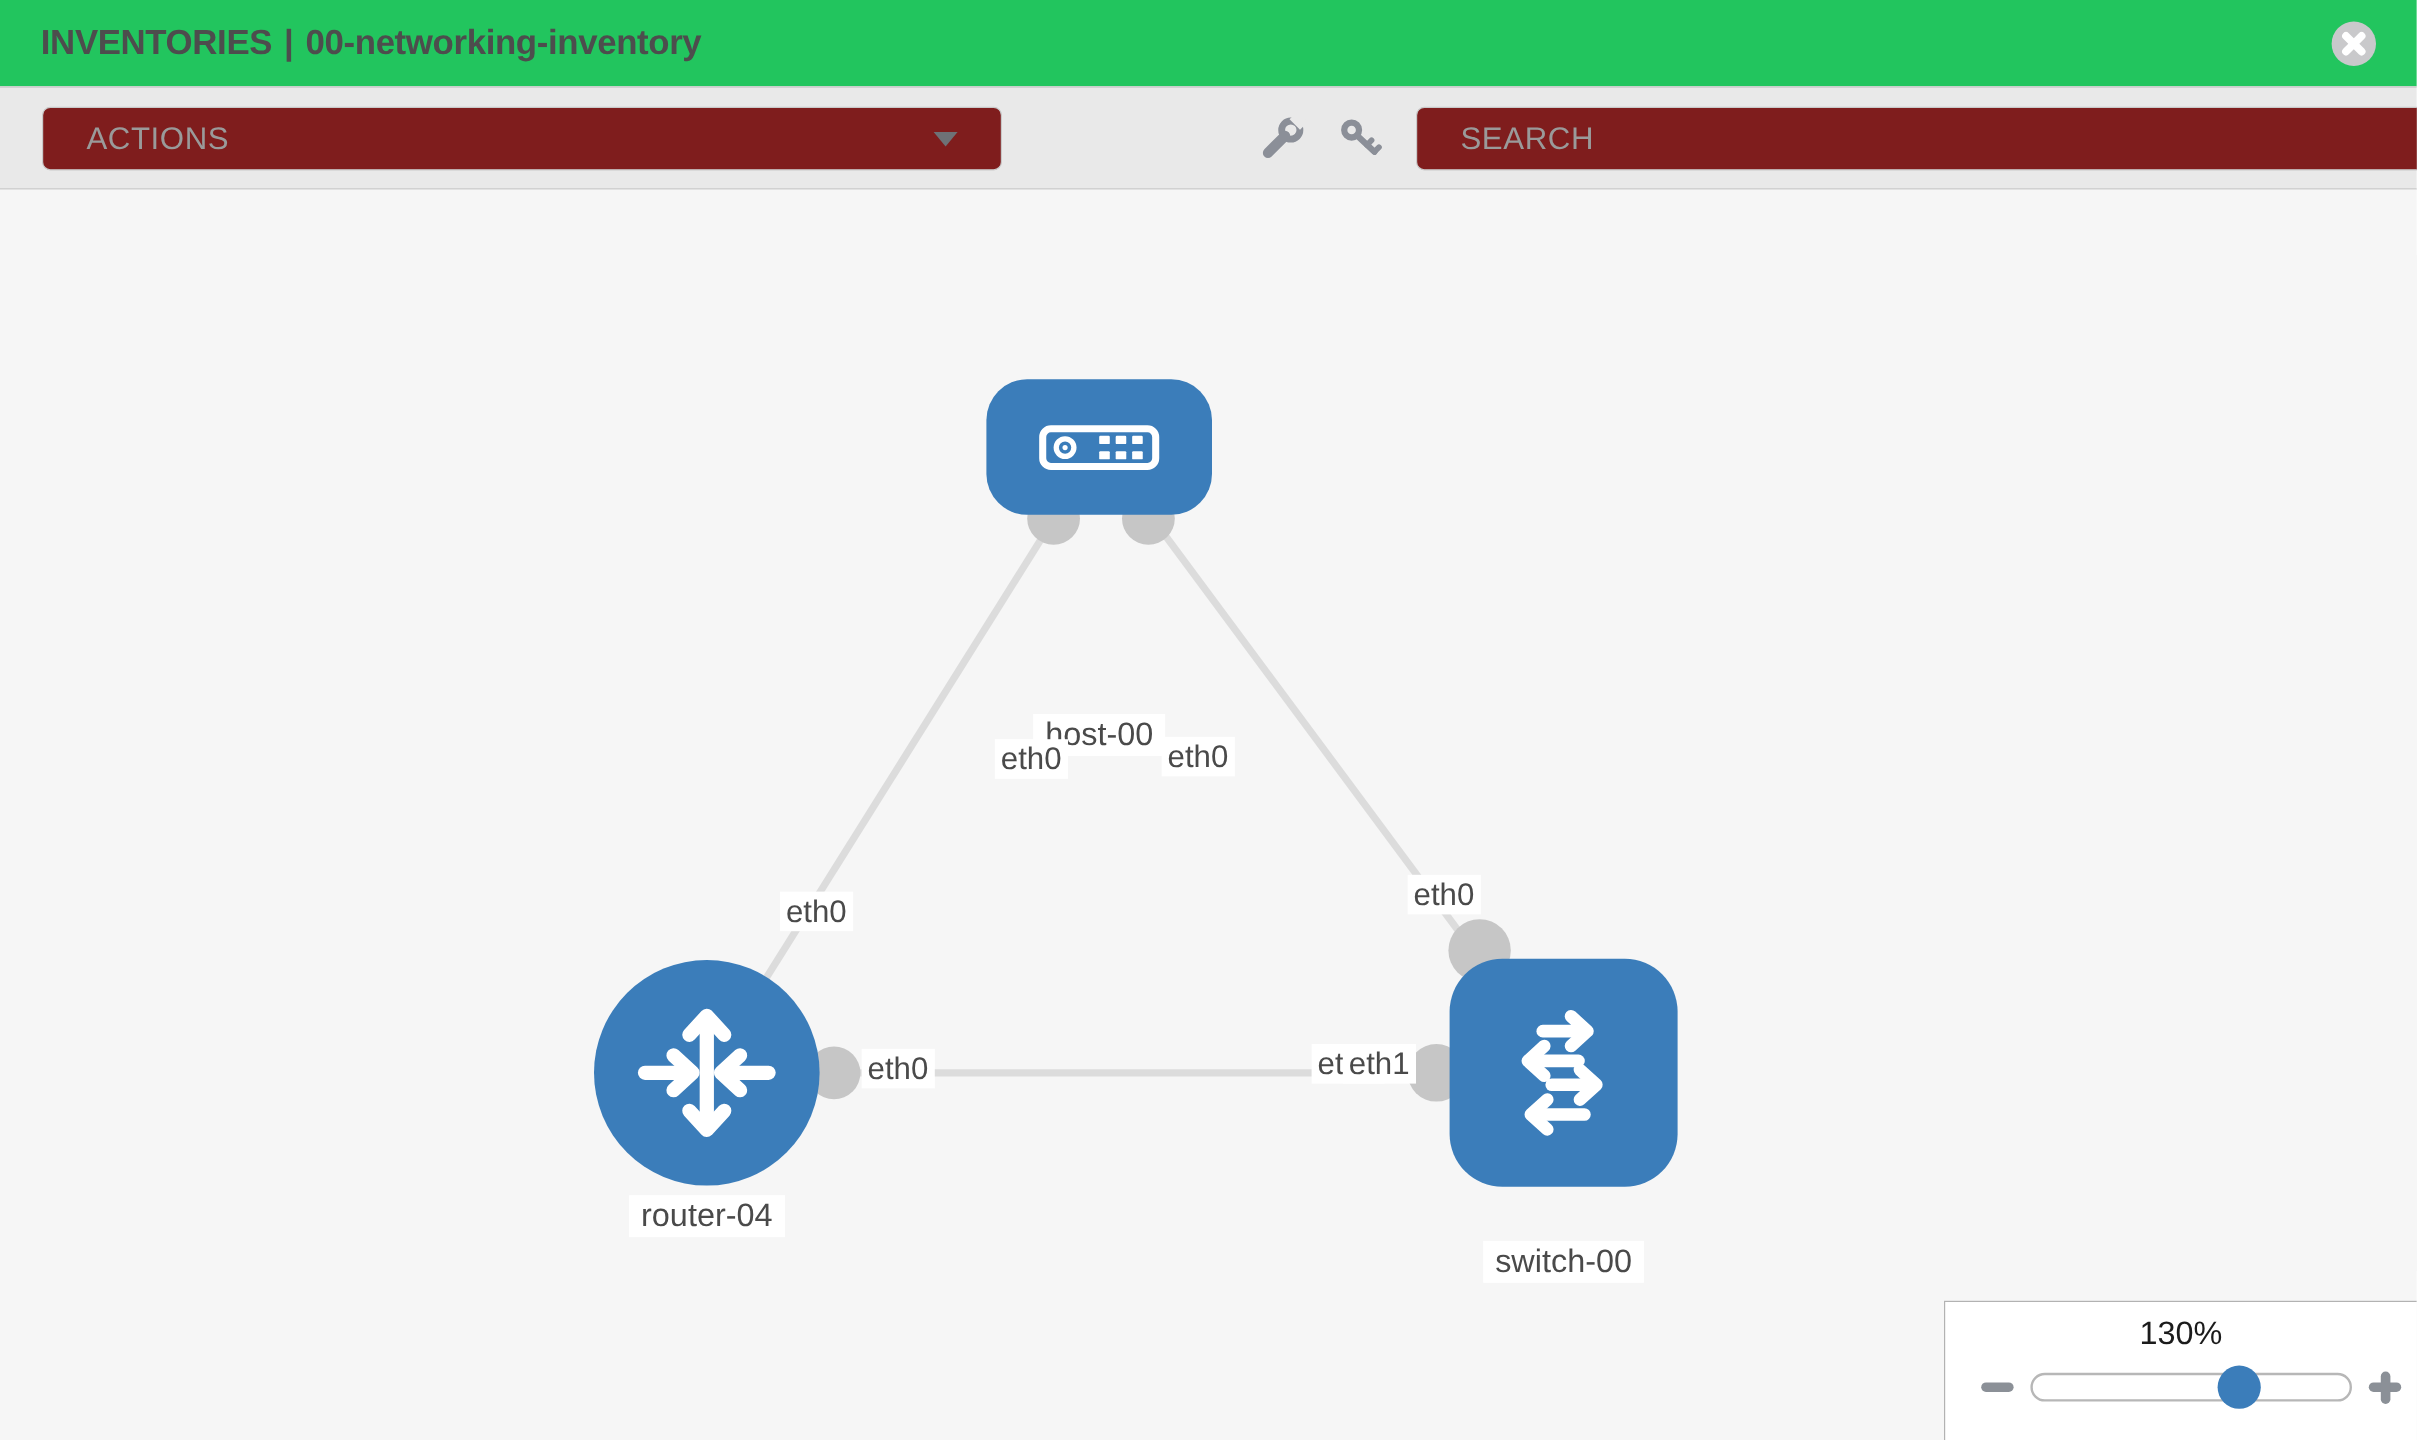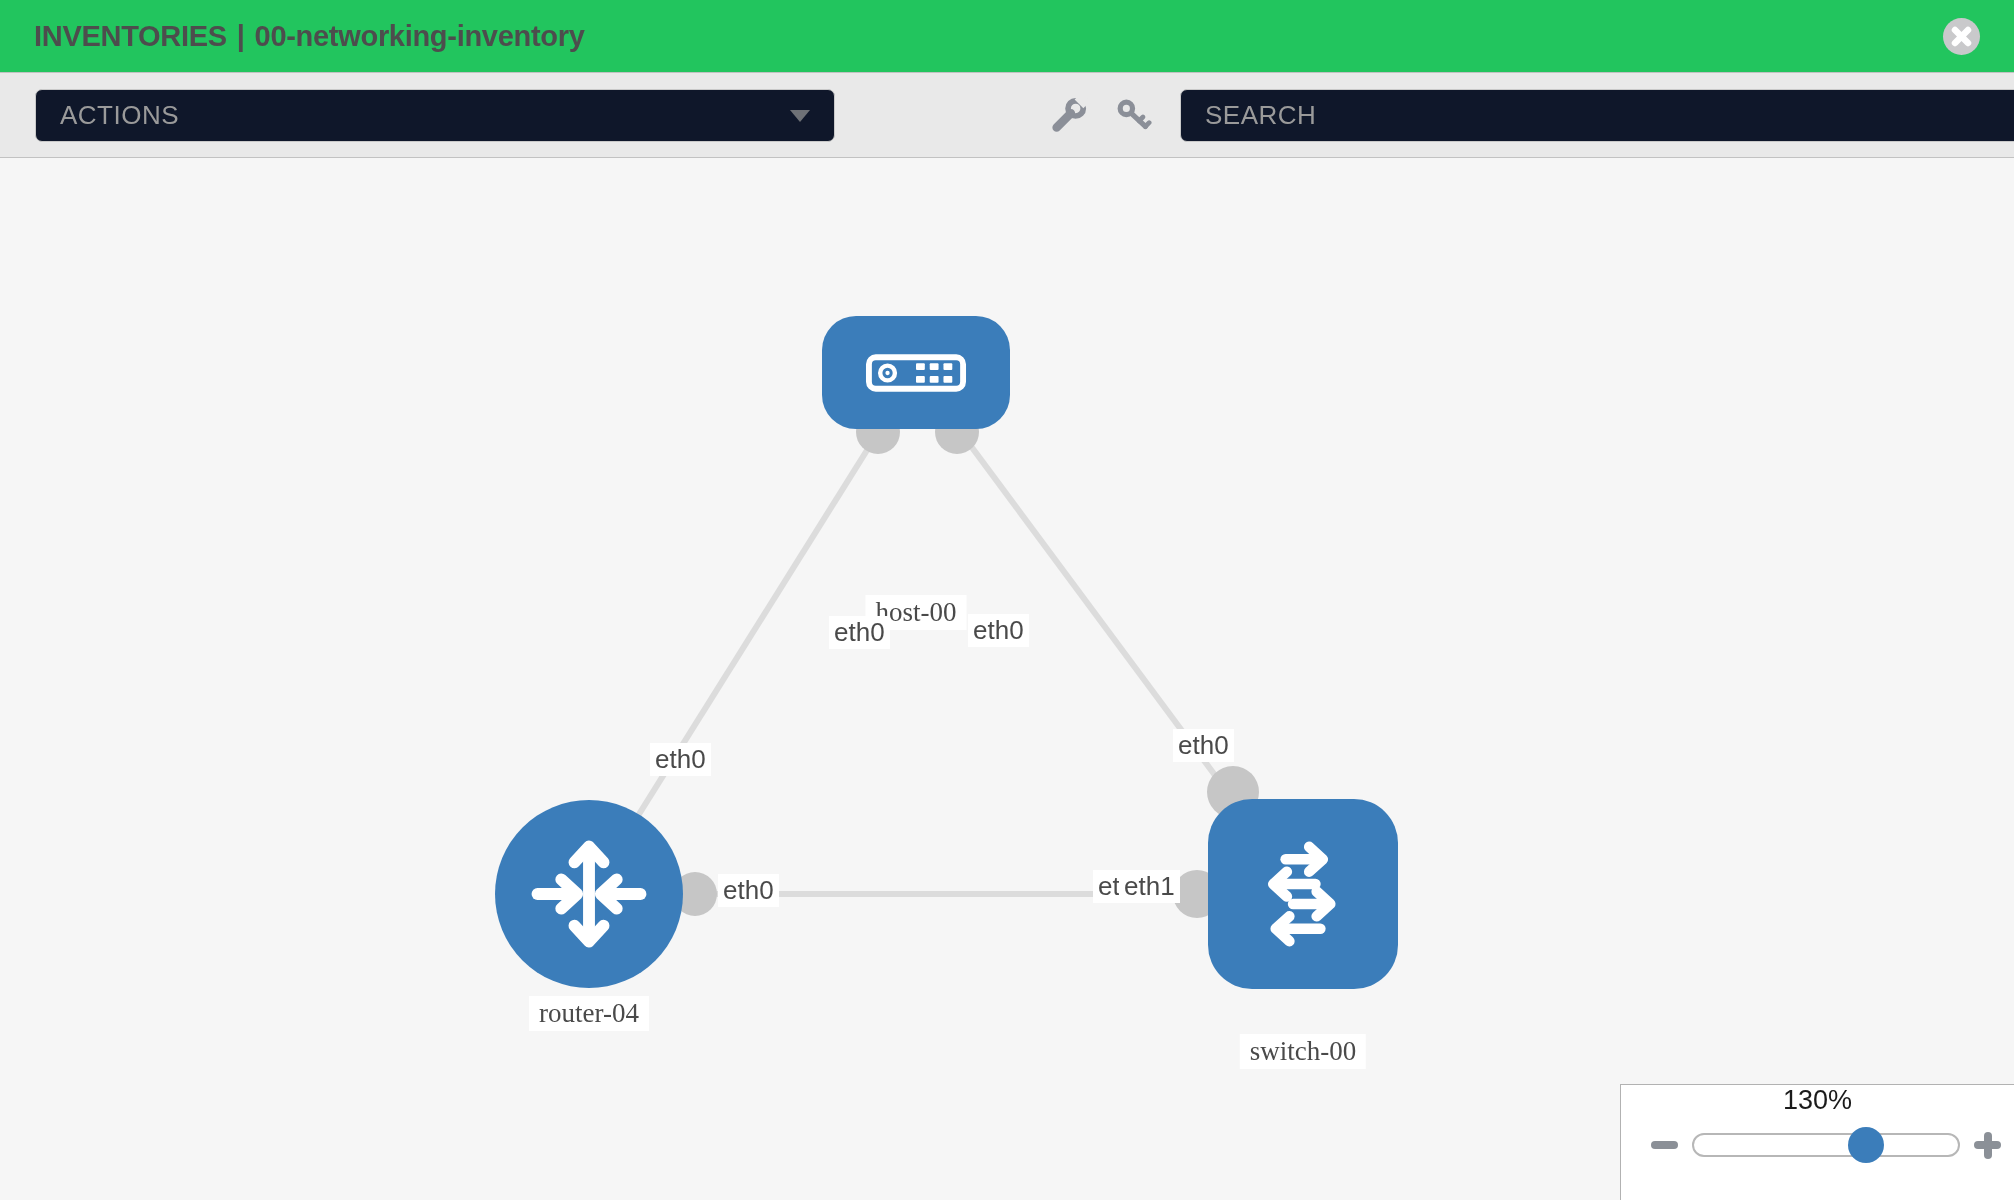--- a/index.html
+++ b/index.html
@@ -20,23 +20,23 @@
     display: flex; align-items: center; justify-content: center; padding: 0;
   }
 
   
   .toolbar {
     position: relative; height: 86px; background: #e9e9e9;
     border-top: 1px solid #c2c2c2; border-bottom: 1px solid #c2c2c2;
   }
   .dd {
     position: absolute; top: 16px; height: 53px;
-    background: #0f172a; border: 1px solid #c9c9c9; border-radius: 7px;
+    background: #7f1d1d; border: 1px solid #c9c9c9; border-radius: 7px;
     display: flex; align-items: center; justify-content: space-between;
-    padding: 0 24px; cursor: pointer;
+    padding: 0 36px; cursor: pointer;
   }
   .dd-actions { left: 35px;  width: 800px; }
   .dd-search  { left: 1180px; width: 896px; }
   .dd-label { font-size: 26px; color: #9a9a9a; letter-spacing: 0.5px; }
   .caret {
     width: 0; height: 0;
     border-left: 10px solid transparent; border-right: 10px solid transparent;
     border-top: 12px solid #6e7176;
   }
   .tool-btn {
@@ -57,42 +57,42 @@
     position: absolute; background: #3b7dba;
     display: flex; align-items: center; justify-content: center; cursor: pointer;
   }
   .node-host   { left: 822px;  top: 158px; width: 188px; height: 113px; border-radius: 34px; }
   .node-router { left: 495px;  top: 642px; width: 188px; height: 188px; border-radius: 50%; }
   .node-switch { left: 1208px; top: 641px; width: 190px; height: 190px; border-radius: 44px; }
 
   .chip {
     position: absolute; background: #ffffff; color: #4a4a4a; white-space: nowrap;
   }
-  .node-label { font-size: 27px; padding: 2px 10px; transform: translateX(-50%); font-family: Liberation Serif, serif; }
+  .node-label { font-size: 27px; padding: 2px 10px; transform: translateX(-50%); }
   .if-label   { font-size: 26px; padding: 1px 5px; }
 
   .lbl-host   { left: 916px;  top: 437px; }
   .lbl-router { left: 589px;  top: 838px; }
   .lbl-switch { left: 1303px; top: 876px; }
 
   .if-rh-host   { left: 829px;  top: 458px; }
   .if-hs-host   { left: 968px;  top: 456px; }
   .if-rh-router { left: 650px;  top: 585px; }
   .if-hs-switch { left: 1173px; top: 571px; }
   .if-rs-router { left: 718px;  top: 716px; }
   .if-rs-back   { left: 1093px; top: 712px; z-index: 1; }
   .if-rs-front  { left: 1119px; top: 712px; z-index: 2; text-align: right; }
 
   
   .zoom-panel {
     position: absolute; left: 1620px; top: 926px; width: 500px; height: 200px;
     background: #ffffff; border: 1px solid #b2b2b2;
   }
   .zoom-level {
-    width: 393px; text-align: center;
+    margin-top: 11px; width: 393px; text-align: center;
     font-size: 27px; color: #1b1b1b;
   }
   .zoom-row {
     margin-top: 9px; padding-left: 30px;
     display: flex; align-items: center; height: 40px;
   }
   .zoom-btn {
     width: 27px; height: 40px; background: transparent; border: none; cursor: pointer;
     display: flex; align-items: center; justify-content: center; padding: 0;
   }

